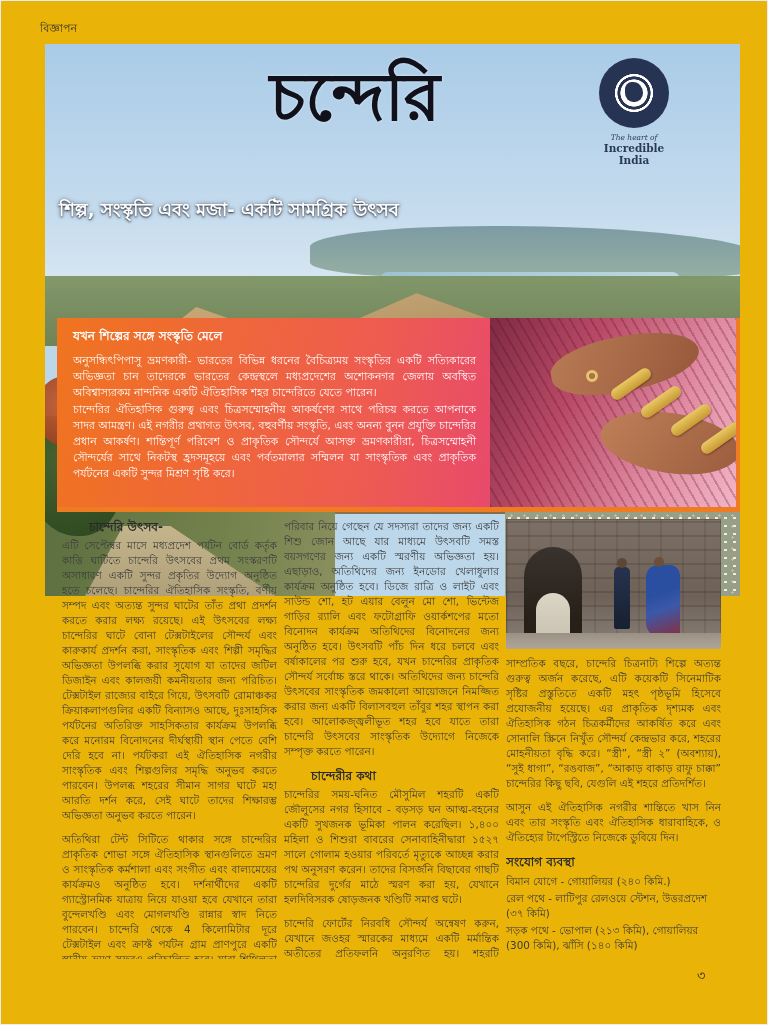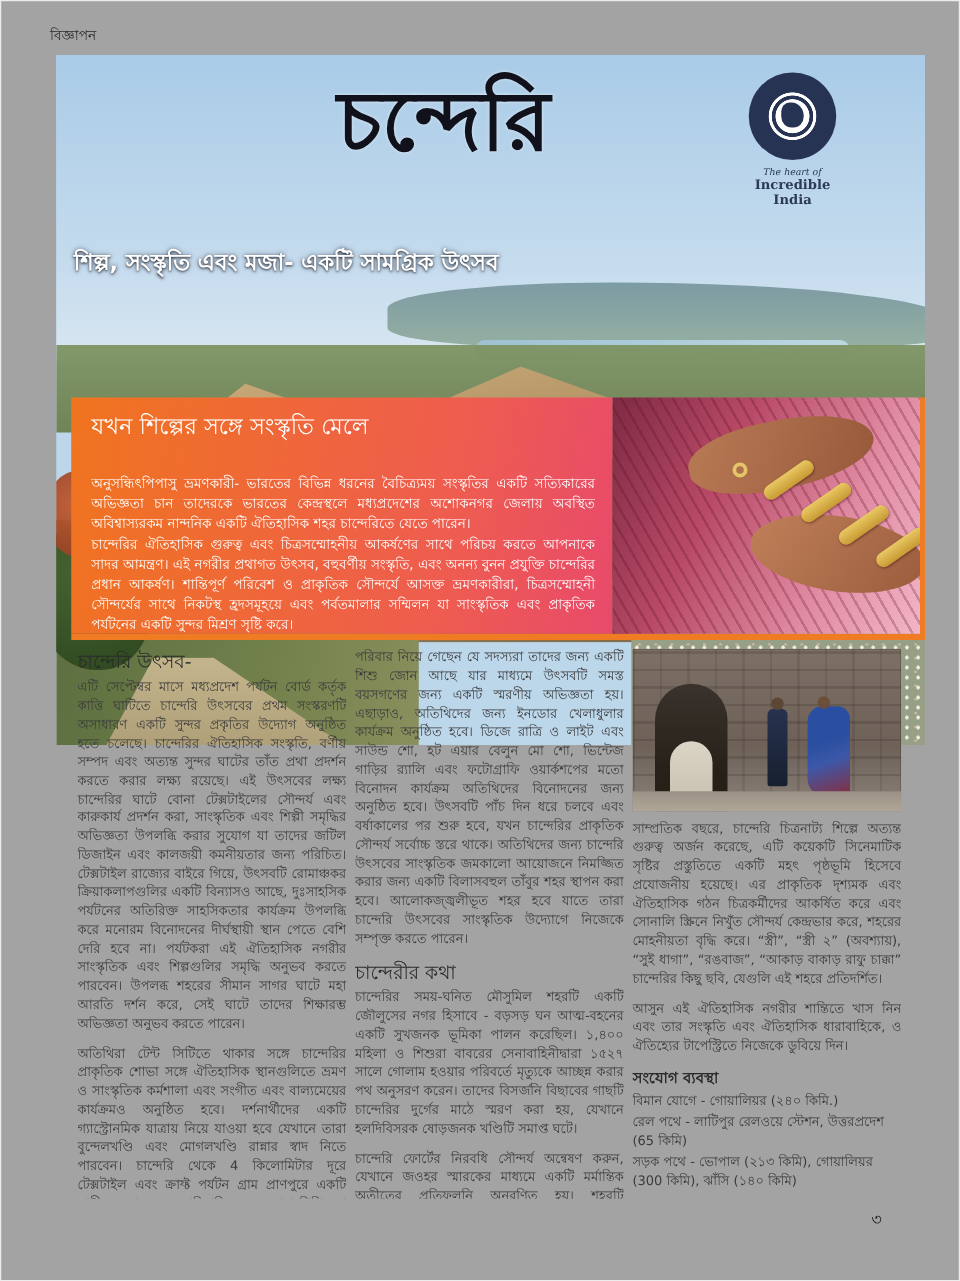--- a/index.html
+++ b/index.html
@@ -1,17 +1,17 @@
 <!DOCTYPE html>
 <html><head>
 <meta charset="utf-8">
 <style>
   * { margin:0; padding:0; box-sizing:border-box; }
   html,body { width:768px; height:1025px; background:#f6f6f6; font-family:"DejaVu Sans", sans-serif; }
-  .page { position:absolute; left:0; top:0; width:768px; height:1025px; background:#a3a3a3;
+  .page { position:absolute; left:0; top:0; width:768px; height:1025px; background:#eab308;
           box-shadow: inset 0 0 0 1px #ececec; overflow:hidden; }
 
   .ad-label { position:absolute; left:40px; top:20px; font-size:11px; color:#2c2c2c; }
 
   
   .hero { position:absolute; left:45px; top:44px; width:695px; height:552px; overflow:hidden; background:#bcd6ea; }
   .sky { position:absolute; left:0; top:0; width:100%; height:245px;
          background:linear-gradient(#a9cbe7,#c6dcee 70%,#d9e7f1); }
   .ridge { position:absolute; right:-20px; top:182px; width:450px; height:52px; border-radius:40% 60% 20% 30%;
            background:linear-gradient(#6f8f96,#8aa694); opacity:.85; }
@@ -58,21 +58,21 @@
   .mp-emblem::after { content:""; position:absolute; left:26px; top:24px; width:18px; height:20px;
                       background:#273352; border-radius:40% 60% 50% 50%; }
   .mp-tagline1 { margin-top:5px; font-family:"DejaVu Serif", serif; font-style:italic; font-size:7.5px; color:#2c3a57; }
   .mp-tagline2 { font-family:"DejaVu Serif", serif; font-size:10.5px; font-weight:bold; color:#2c3a57; }
 
   
   .band { position:absolute; left:57px; top:318px; width:683px; height:194px; display:flex;
           border-bottom:5px solid #ef7b22; border-right:4px solid #ef7b22; }
   .band-panel { width:433px; height:100%; padding:9px 14px 8px 16px;
                 background:linear-gradient(100deg,#f0741f 0%,#ee5c50 70%,#e84a6b 100%); }
-  .band-heading { font-size:18px; font-weight:normal; color:#ffffff; margin-bottom:21px; }
+  .band-heading { font-size:12px; font-weight:bold; color:#ffffff; margin-bottom:6px; }
   .band-para { font-size:10.8px; color:#ffffff; text-align:justify; line-height:1.5; }
 
   .weave-photo { flex:1; position:relative; overflow:hidden;
                  background:linear-gradient(115deg,#7e2a44 0%,#b94a67 35%,#e08ba2 70%,#f2b5c6 100%); }
   .weave-threads { position:absolute; inset:0;
                    background:repeating-linear-gradient(60deg, rgba(90,10,30,.25) 0 2px, rgba(0,0,0,0) 2px 9px); }
   .hand1 { position:absolute; left:60px; top:18px; width:150px; height:55px; border-radius:45% 55% 50% 50%;
            background:linear-gradient(120deg,#b97b55,#96583a); transform:rotate(-12deg); }
   .hand2 { position:absolute; left:110px; top:95px; width:140px; height:60px; border-radius:50%;
            background:linear-gradient(120deg,#c08059,#9a5c3d); transform:rotate(8deg); }
@@ -80,21 +80,21 @@
            background:linear-gradient(#e9c864,#c79a33); box-shadow:0 1px 2px rgba(60,0,20,.5); }
   .spool.s1 { left:118px; top:60px; transform:rotate(-35deg); }
   .spool.s2 { left:148px; top:78px; transform:rotate(-35deg); }
   .spool.s3 { left:178px; top:96px; transform:rotate(-35deg); }
   .spool.s4 { left:208px; top:114px; transform:rotate(-35deg); }
   .ring { position:absolute; left:96px; top:52px; width:12px; height:12px; border:3px solid #e4c567; border-radius:50%; }
 
   
   .cols { position:absolute; left:62px; top:519px; width:659px; height:440px; display:flex; gap:7px; }
   .col { width:215px; height:100%; overflow:hidden; font-size:10.4px; line-height:1.44; color:#3b3b3b; text-align:justify; }
-  .col-heading { font-size:15px; font-weight:normal; color:#2b2b2b; margin-bottom:2px; text-align:left; }
+  .col-heading { font-size:12px; font-weight:bold; color:#2b2b2b; margin-bottom:2px; text-align:left;margin-left:27px; }
   .col p { margin-bottom:9px; }
 
   .gate-photo { position:relative; width:215px; height:130px; margin-bottom:7px; overflow:hidden;
                 background:linear-gradient(#7d7066,#6d6158 60%,#8c8279);
                 box-shadow:inset 0 0 0 1px rgba(0,0,0,.15); }
   .gate-stone { position:absolute; inset:0;
                 background:repeating-linear-gradient(0deg, rgba(40,30,25,.18) 0 2px, rgba(0,0,0,0) 2px 14px),
                            repeating-linear-gradient(90deg, rgba(40,30,25,.12) 0 2px, rgba(0,0,0,0) 2px 22px); }
   .gate-arch { position:absolute; left:18px; top:28px; width:58px; height:102px;
                border-radius:29px 29px 0 0; background:linear-gradient(#3a332d,#262019 70%); }
@@ -183,20 +183,20 @@
         <div class="gate-arch"></div>
         <div class="gate-light"></div>
         <div class="figure-man"></div>
         <div class="figure-woman"></div>
         <div class="gate-ground"></div>
       </div>
       <p>সাম্প্রতিক বছরে, চান্দেরি চিত্রনাট্য শিল্পে অত্যন্ত গুরুত্ব অর্জন করেছে, এটি কয়েকটি সিনেমাটিক সৃষ্টির প্রস্তুতিতে একটি মহৎ পৃষ্ঠভূমি হিসেবে প্রযোজনীয় হয়েছে। এর প্রাকৃতিক দৃশ্যমক এবং ঐতিহাসিক গঠন চিত্রকর্মীদের আকর্ষিত করে এবং সোনালি স্ক্রিনে নিখুঁত সৌন্দর্য কেন্দ্রভার করে, শহরের মোহনীয়তা বৃদ্ধি করে। “স্ত্রী”, “স্ত্রী ২” (অবশ্যায়), “সুই ধাগা”, “রঙবাজ”, “আকাড় বাকাড় রাফু চাক্কা” চান্দেরির কিছু ছবি, যেগুলি এই শহরে প্রতিদর্শিত।</p>
       <p>আসুন এই ঐতিহাসিক নগরীর শান্তিতে খাস নিন এবং তার সংস্কৃতি এবং ঐতিহাসিক ধারাবাহিকে, ও ঐতিহ্যের টাপেস্ট্রিতে নিজেকে ডুবিয়ে দিন।</p>
       <div class="conn-heading">সংযোগ ব্যবস্থা</div>
       <div class="conn-line">বিমান যোগে - গোয়ালিয়র (২৪০ কিমি.)</div>
-      <div class="conn-line">রেল পথে - লাটিপুর রেলওয়ে স্টেশন, উত্তরপ্রদেশ (65 কিমি)</div>
+      <div class="conn-line">রেল পথে - লাটিপুর রেলওয়ে স্টেশন, উত্তরপ্রদেশ (৩৭ কিমি)</div>
       <div class="conn-line">সড়ক পথে - ভোপাল (২১৩ কিমি), গোয়ালিয়র (300 কিমি), ঝাঁসি (১৪০ কিমি)</div>
     </div>
   </div>
 
   <div class="page-number">৩</div>
 
 </div>
 
 </body></html>

